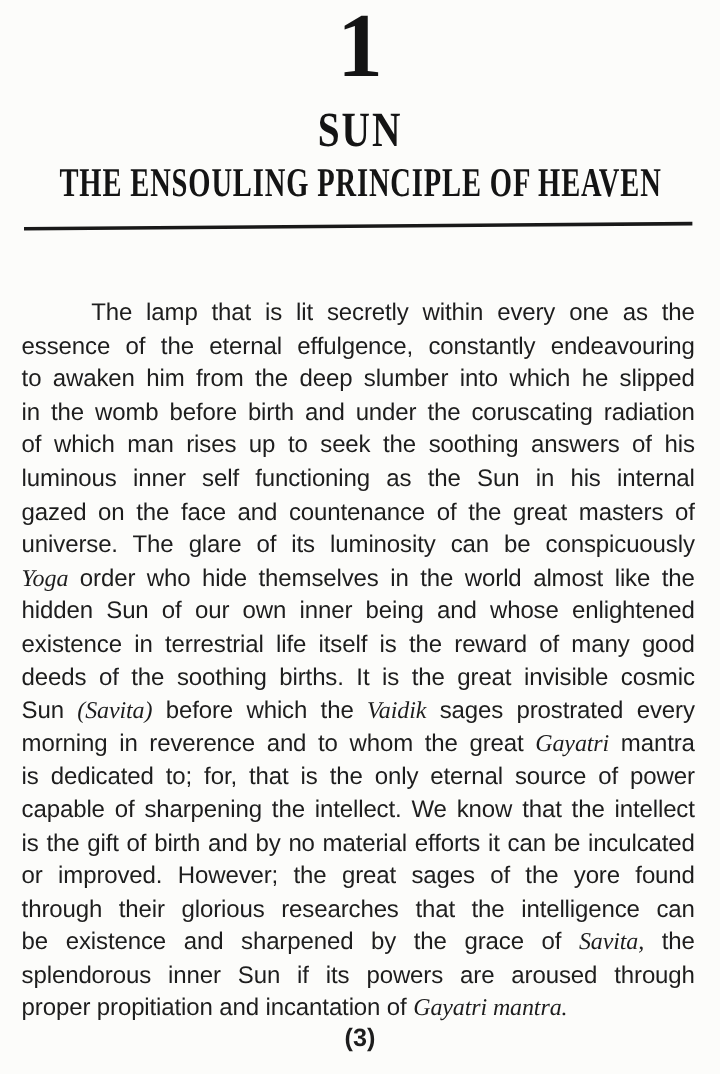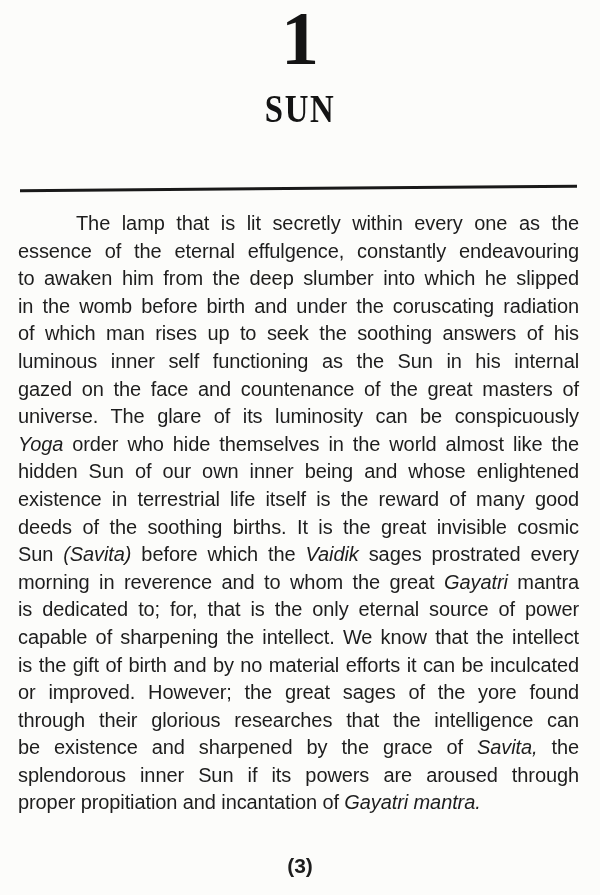--- a/index.html
+++ b/index.html
@@ -66,42 +66,45 @@
     font-size:20px;line-height:27.6px;
     letter-spacing:-0.1px;
     color:var(--ink);
   }
   .body .line{
     text-align:justify;
     text-align-last:justify;
     height:27.6px;
     white-space:normal;
   }
-  .body .line.indent{text-indent:58px;}
+  .body .line.indent{text-indent:58px;margin-top:38px;}
   .body .line.last{text-align-last:left;}
-  .body .it{font-style:italic;}
+  .body .it{font-style:italic;font-family:Liberation Serif, serif;}
   .pageno{
     position:absolute;top:854px;left:0;right:0;
     text-align:center;
     font-weight:bold;
     font-size:21px;line-height:24px;
     color:var(--ink);
   }
 </style>
 </head>
 <body>
 
 <div class="canvas">
 
   <div class="chapter-number">1</div>
 
   <div class="title-row">
     <span class="scale">SUN</span>
   </div>
 
+  <div class="subtitle-row">
+    <span class="scale">THE ENSOULING PRINCIPLE OF HEAVEN</span>
+  </div>
 
   <div class="rule"></div>
 
   <div class="body">
       <div class="line indent"><span>The lamp that is lit secretly within every one as the</span></div>
       <div class="line"><span>essence of the eternal effulgence, constantly endeavouring</span></div>
       <div class="line"><span>to awaken him from the deep slumber into which he slipped</span></div>
       <div class="line"><span>in the womb before birth and under the coruscating radiation</span></div>
       <div class="line"><span>of which man rises up to seek the soothing answers of his</span></div>
       <div class="line"><span>luminous inner self functioning as the Sun in his internal</span></div>

